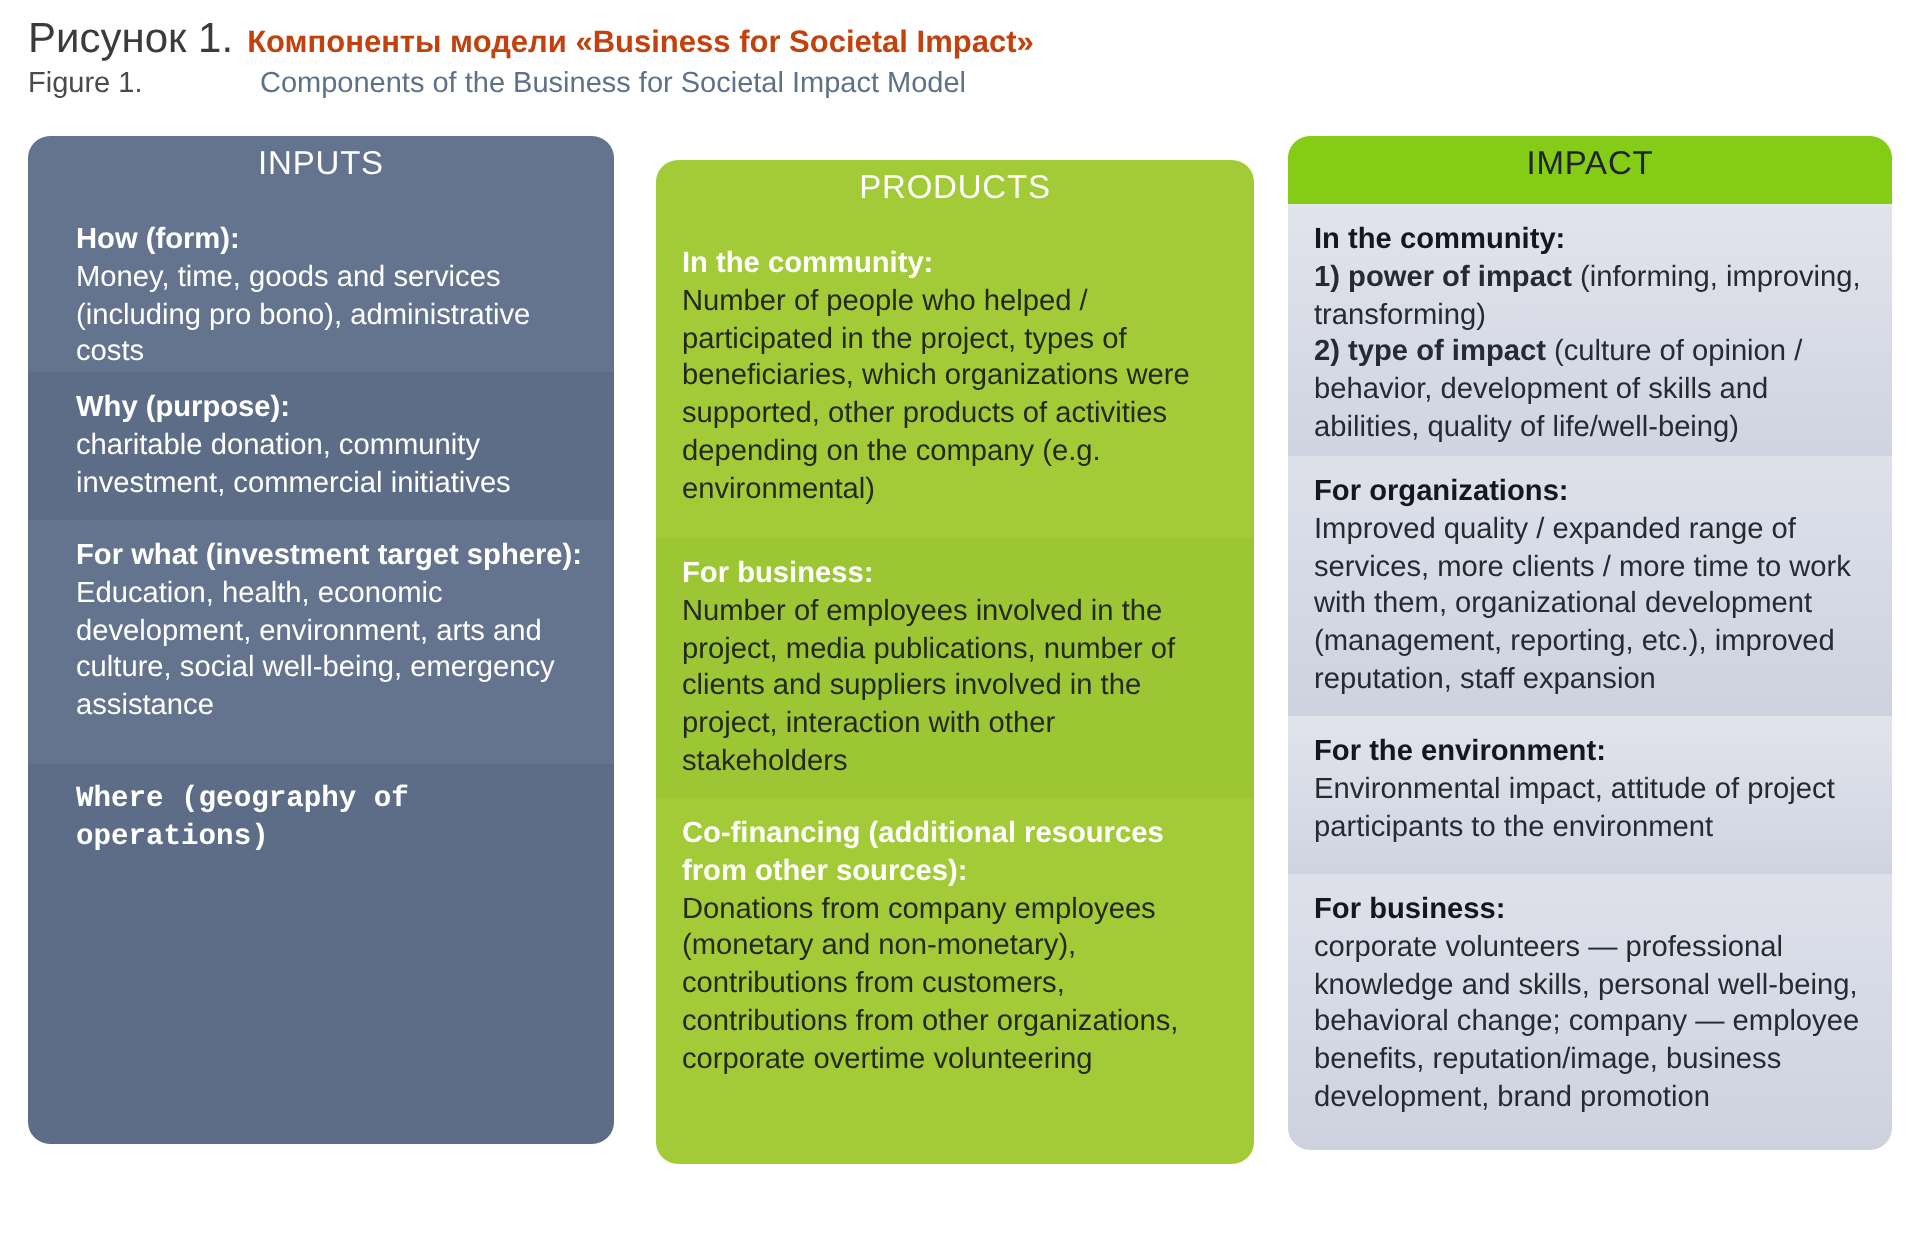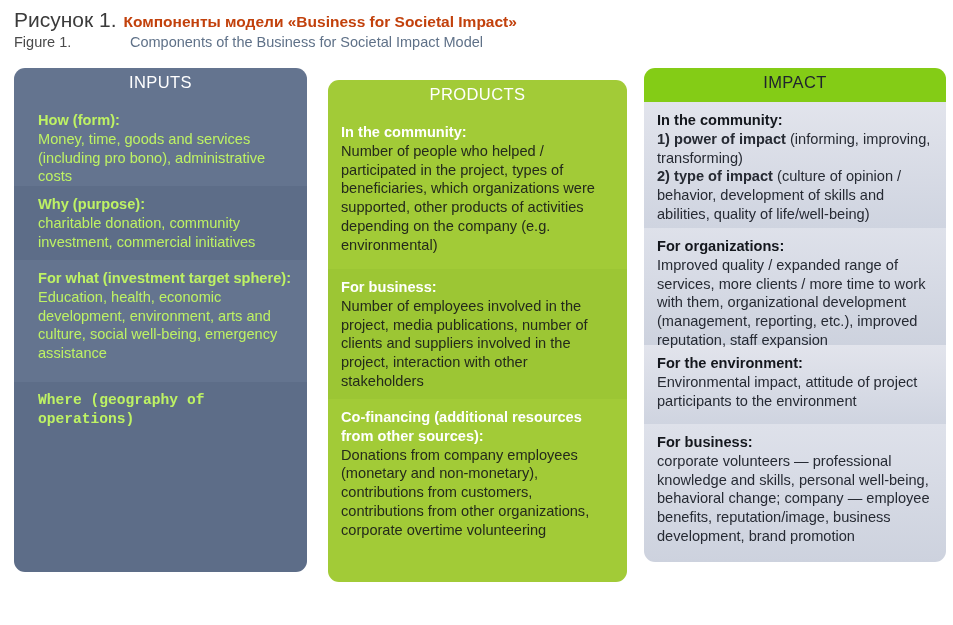--- a/index.html
+++ b/index.html
@@ -77,21 +77,21 @@
   .band {
     padding: 9px 13px 11px 13px;
     box-sizing: border-box;
     font-size: 14.6px;
     line-height: 1.285;
   }
   .band p { margin: 0; }
   .band .hd { font-weight: 700; }
 
   
-  #column-inputs .band { color: #bef264; padding-left: 24px; }
+  #column-inputs .band { color: #ffffff; padding-left: 24px; }
   #column-inputs .band.sh-a { background: #64748f; }
   #column-inputs .band.sh-b { background: #5d6d88; }
 
   
   #column-products .band { color: #242a1b; }
   #column-products .band .hd { color: #ffffff; }
   #column-products .band.sh-a { background: #a2cb37; }
   #column-products .band.sh-b { background: #9cc634; }
 
   
@@ -166,21 +166,21 @@
   <div class="band sh-a" style="height:126px;">
     <p class="hd">In the community:</p>
     <p class="bd">
       <strong>1) power of impact</strong><span> (informing, improving, transforming)</span>
     </p>
     <p class="bd">
       <strong>2) type of impact</strong><span> (culture of opinion / behavior, development of skills and abilities, quality of life/well-being)</span>
     </p>
   </div>
 
-  <div class="band sh-b" style="height:117px;">
+  <div class="band sh-b" style="height:130px;">
     <p class="hd">For organizations:</p>
     <p class="bd">Improved quality / expanded range of services, more clients / more time to work with them, organizational development (management, reporting, etc.), improved reputation, staff expansion</p>
   </div>
 
   <div class="band sh-a" style="height:79px;">
     <p class="hd">For the environment:</p>
     <p class="bd">Environmental impact, attitude of project participants to the environment</p>
   </div>
 
   <div class="band sh-b" style="height:138px;">

